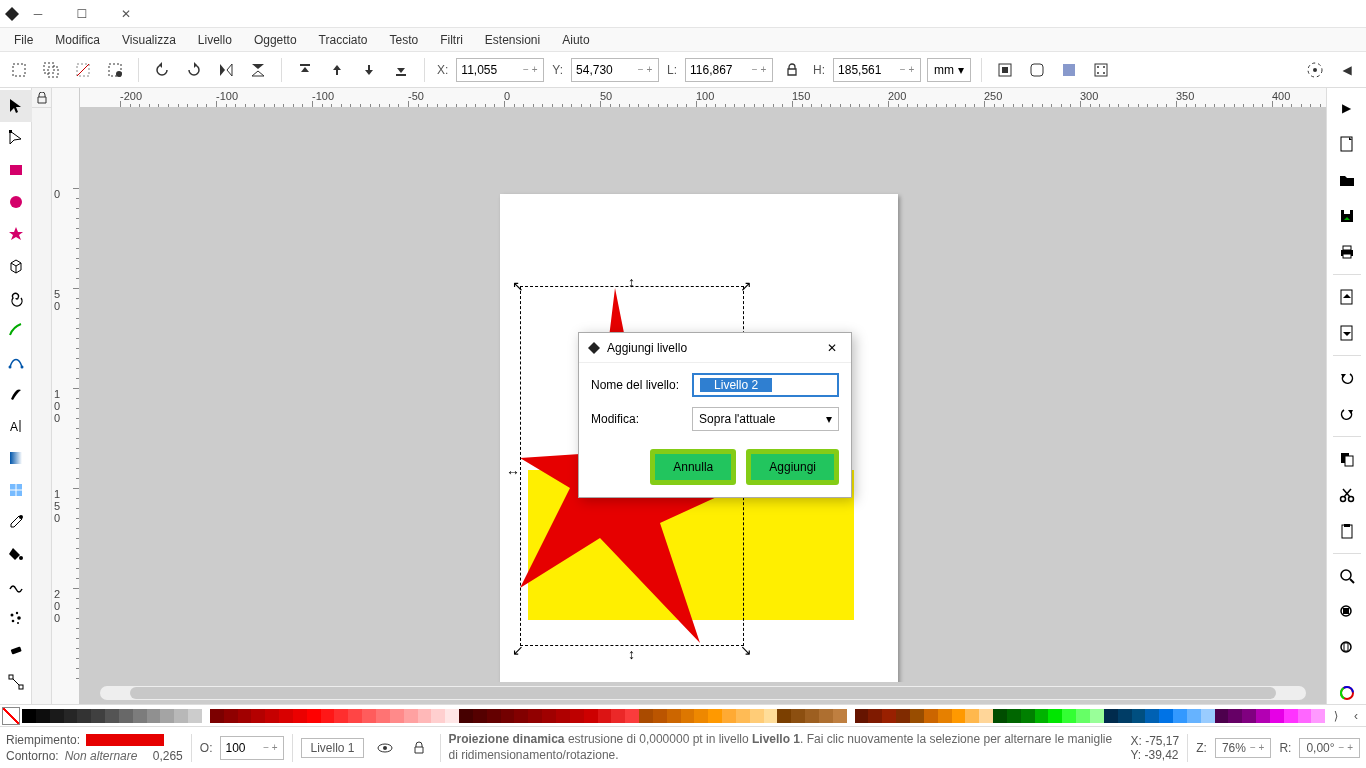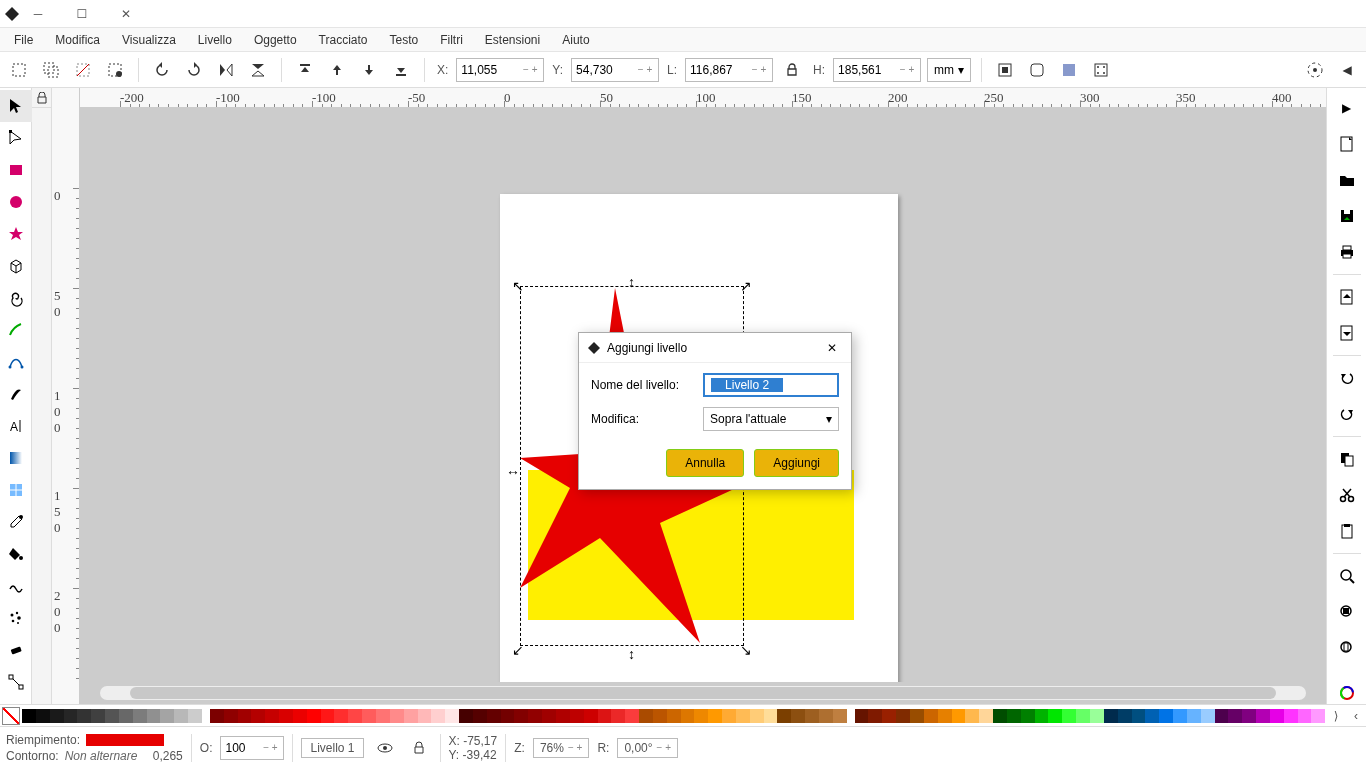--- a/index.html
+++ b/index.html
@@ -32,21 +32,21 @@
 .left-tools { width: 32px; background: #fff; border-right: 1px solid #ddd; display: flex; flex-direction: column; padding-top: 2px; }
 .left-tools .tool { width: 32px; height: 32px; display: flex; align-items: center; justify-content: center; }
 .left-tools .tool svg { width: 18px; height: 18px; }
 .left-tools .tool.active { background: #e8e8e8; }
 
 .lock-col { width: 20px; background: #f4f4f4; border-right: 1px solid #ddd; display: flex; flex-direction: column; align-items: center; }
 .lock-col .lock-top { height: 20px; display:flex; align-items:center; justify-content:center; width:100%; border-bottom:1px solid #ddd; }
 
 .ruler-v { width: 28px; background: #f8f8f8; border-right: 1px solid #ccc; position: relative; overflow: hidden; }
 .ruler-h { height: 20px; background: #f8f8f8; border-bottom: 1px solid #ccc; position: relative; overflow: hidden; }
-.ruler-h .tick, .ruler-v .tick { position: absolute; font-size: 13px; color: #444; font-family: Liberation Serif, serif; }
+.ruler-h .tick, .ruler-v .tick { position: absolute; font-size: 11px; color: #444; }
 .ruler-h .tick { top: 2px; }
 .ruler-h .line { position: absolute; bottom: 0; width: 1px; height: 6px; background: #888; }
 .ruler-v .tick { left: 2px; transform: none; }
 .ruler-v .line { position: absolute; right: 0; height: 1px; width: 6px; background: #888; }
 
 .canvas-wrap { flex: 1; display: flex; flex-direction: column; background: #ccc; }
 .canvas-body { flex: 1; position: relative; overflow: hidden; background: #ccc; }
 .page { position: absolute; background: #fff; box-shadow: 2px 2px 4px rgba(0,0,0,0.3); }
 .sel-box { position: absolute; border: 1px dashed #000; }
 .sel-handle { position: absolute; font-size: 14px; color: #000; }
@@ -78,25 +78,25 @@
 .sb-sep { width: 1px; height: 28px; background: #ddd; }
 .layer-sel { border: 1px solid #bbb; padding: 2px 8px; display: flex; align-items: center; gap: 6px; }
 .sb-msg { flex: 1; font-size: 11px; color: #666; line-height: 1.3; }
 .sb-coord { font-size: 11px; color: #555; }
 .zoom-box { border: 1px solid #bbb; padding: 2px 6px; display: flex; align-items: center; gap: 4px; }
 
 
 .dialog { position: absolute; background: #fff; border: 1px solid #aaa; box-shadow: 3px 3px 12px rgba(0,0,0,0.25); }
 .dialog .dlg-hdr { height: 30px; display: flex; align-items: center; padding: 0 8px; border-bottom: 1px solid #eee; gap: 6px; }
 .dialog .dlg-hdr .close { margin-left: auto; width: 22px; height: 22px; display: flex; align-items: center; justify-content: center; }
-.dialog .dlg-body { padding: 10px 12px; display: grid; grid-template-columns: auto 1fr; gap: 10px 24px; align-items: center; }
+.dialog .dlg-body { padding: 10px 12px; display: grid; grid-template-columns: auto 1fr; gap: 10px 13px; align-items: center; }
 .dialog .sel-text { background: #2f7fd1; color: #fff; padding: 0 14px; }
 .dialog select, .dialog .combo { border: 1px solid #bbb; padding: 4px 6px; display: flex; align-items: center; justify-content: space-between; }
 .dialog .dlg-ftr { display: flex; justify-content: flex-end; gap: 10px; padding: 8px 12px 12px; }
-.dialog button { border: 1px solid #84cc16; background: #eab308; padding: 6px 18px; border-radius: 3px; }
+.dialog button { border: 5px solid #84cc16; background: #22c55e; padding: 6px 18px; border-radius: 3px; }
 
 svg { display: block; }
 </style>
 </head>
 <body>
 
 <div class="titlebar">
   <svg class="app-icon" viewBox="0 0 16 16">
       <polygon points="8,1 15,8 8,15 1,8" fill="#222"></polygon>
     </svg>
@@ -871,20 +871,23 @@
         <ellipse cx="8" cy="6" rx="7" ry="4" fill="none" stroke="#333"></ellipse>
         <circle cx="8" cy="6" r="2" fill="#333"></circle>
       </svg>
     </div>
   <div class="tb-btn">
       <svg width="12" height="14">
         <path d="M3 6 V4 a3 3 0 0 1 6 0 V6 M2 6 h8 v6 h-8 z" fill="none" stroke="#333"></path>
       </svg>
     </div>
   <div class="sb-sep"></div>
+  <div class="sb-msg">
+    <b>Proiezione dinamica</b><span> estrusione di 0,000000 pt in livello </span><b>Livello 1</b><span>. Fai clic nuovamente la selezione per alternare le maniglie di ridimensionamento/rotazione.</span>
+  </div>
   <div class="sb-coord">
     <div><span>X:</span>&nbsp;<span>-75,17</span></div>
     <div><span>Y:</span>&nbsp;<span>-39,42</span></div>
   </div>
   <div class="sb-sep"></div>
   <span>Z:</span>
   <div class="zoom-box">
       <span>76%</span>
       <span style="color:#888;font-size:10px;">− +</span>
     </div>

